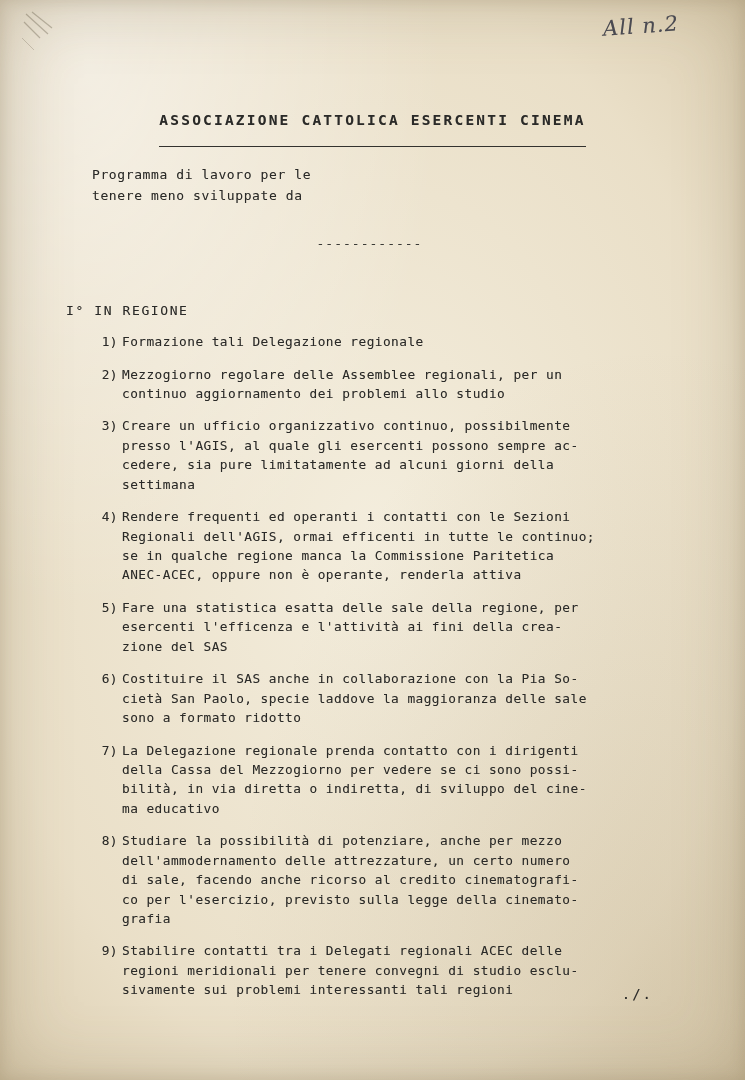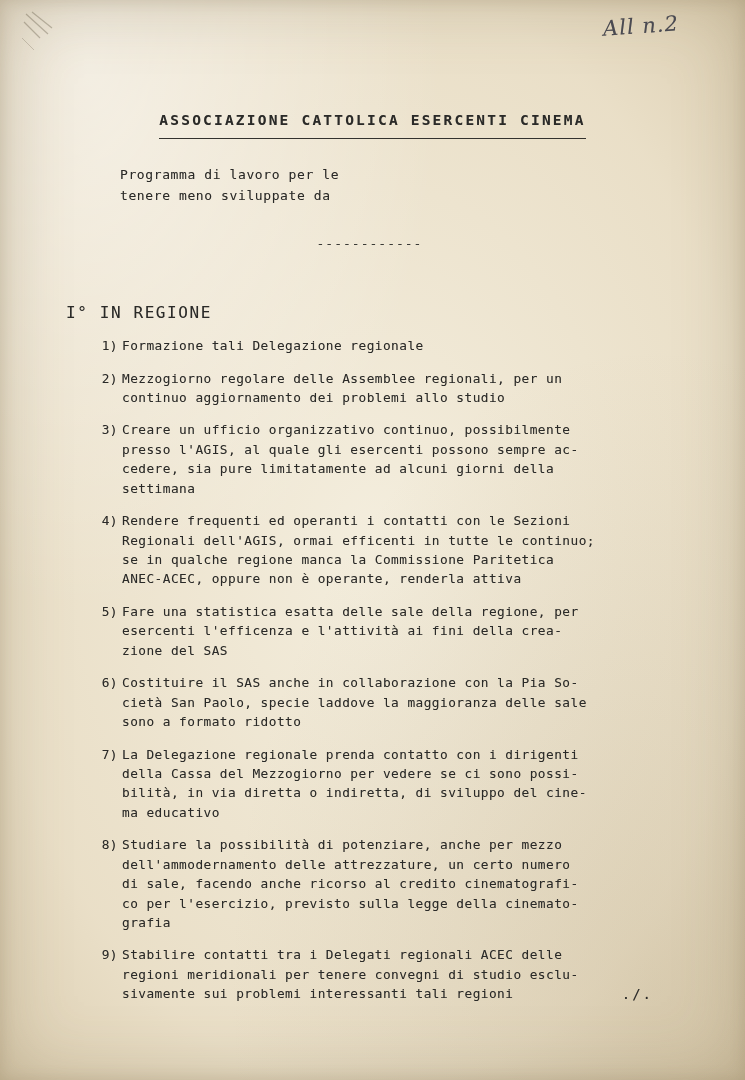--- a/index.html
+++ b/index.html
@@ -59,47 +59,47 @@
 
   .doc-title {
     margin-top: 112px;
     text-align: center;
     font-size: 14.5px;
     letter-spacing: 2.2px;
     font-weight: bold;
   }
   .doc-title span {
     border-bottom: 1.5px solid #33322e;
-    padding-bottom: 10px;
+    padding-bottom: 18px;
   }
 
   .subtitle {
     margin-top: 36px;
-    padding-left: 120px;
+    padding-left: 92px;
     font-size: 13px;
     line-height: 1.62;
     letter-spacing: 0.6px;
   }
 
   .divider {
     margin-top: 30px;
     text-align: center;
     font-size: 13px;
     letter-spacing: 1px;
     color: #3a3a36;
   }
   .divider .dashes {
     display: inline-block;
     margin-left: -6px;
   }
 
   .section-heading {
     margin-top: 52px;
     padding-left: 66px;
-    font-size: 16px;
+    font-size: 13px;
     letter-spacing: 1.6px;
   }
 
   ol.items {
     list-style: none;
     margin: 14px 0 0 0;
     padding: 0 46px 0 92px;
   }
   ol.items li {
     position: relative;

